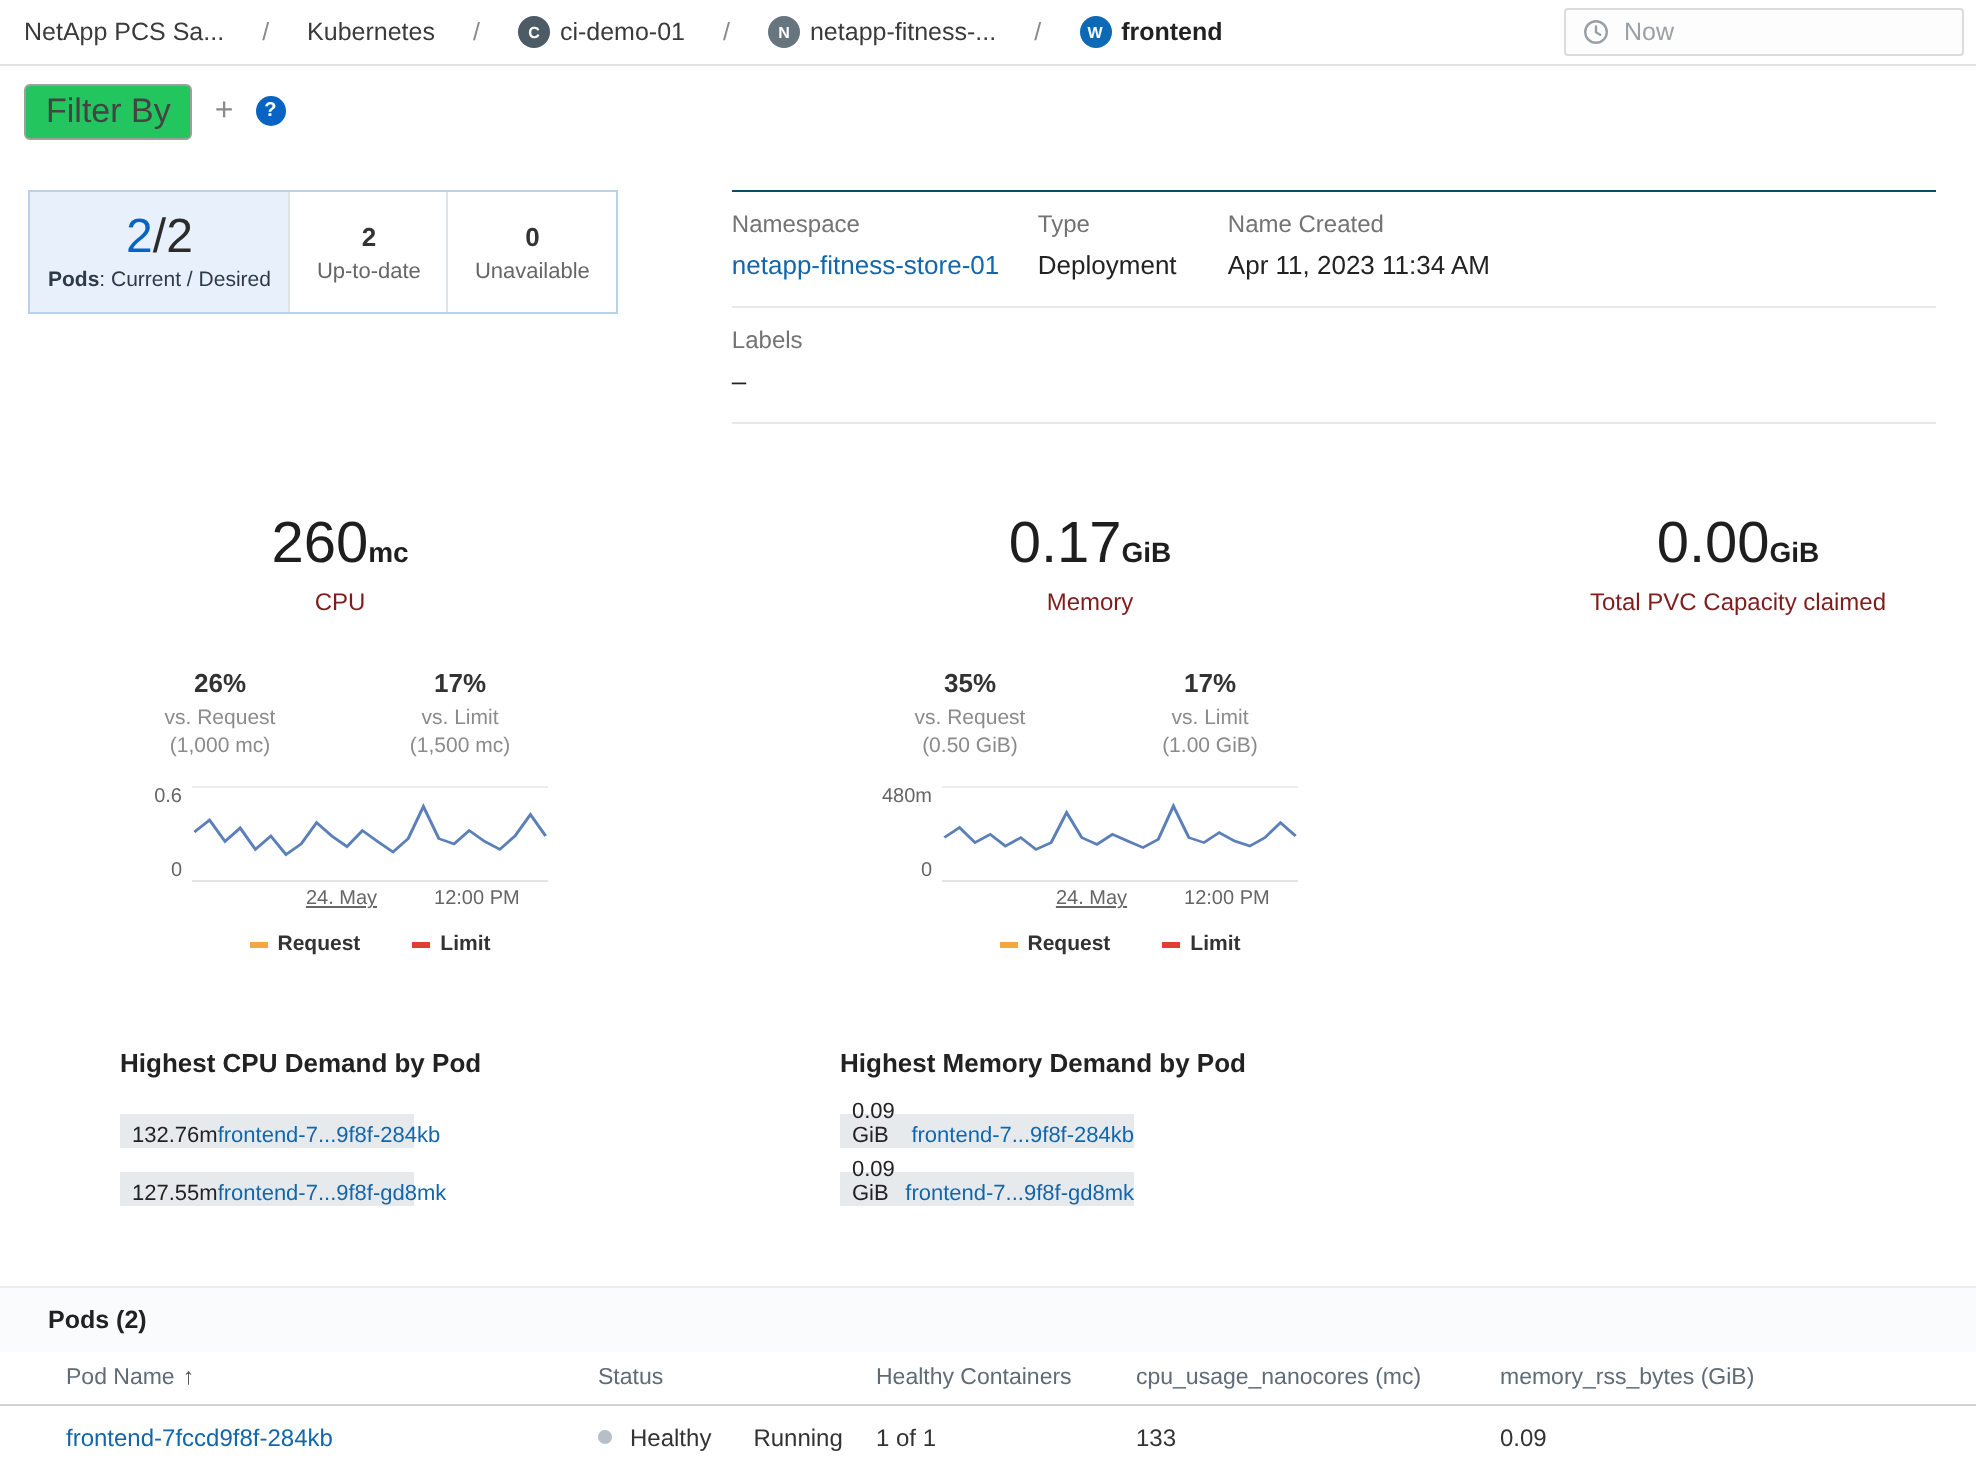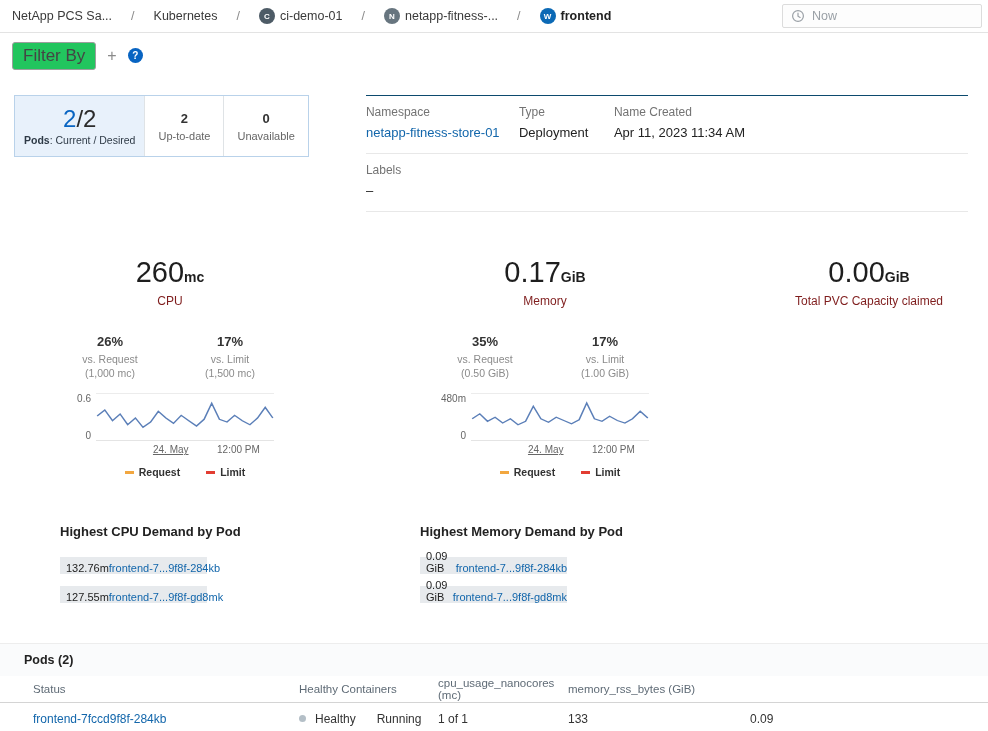--- a/index.html
+++ b/index.html
@@ -320,20 +320,23 @@
           <span class="demand-pod">frontend-7...9f8f-gd8mk</span>
         </div>
       </div>
     </div>
   </section>
 
   <section class="pods-section">
     <div class="pods-header">Pods (2)</div>
     <div class="pods-table">
       <div class="trow thead">
+        <span>
+          <span>Pod Name</span><span class="sort-arrow">↑</span>
+        </span>
         <span>Status</span>
         <span>Healthy Containers</span>
         <span>cpu_usage_nanocores (mc)</span>
         <span>memory_rss_bytes (GiB)</span>
       </div>
       <div class="trow">
         <span class="pod-link">frontend-7fccd9f8f-284kb</span>
         <span class="status-cell">
           <span class="dot"></span>
           <span>Healthy</span>

